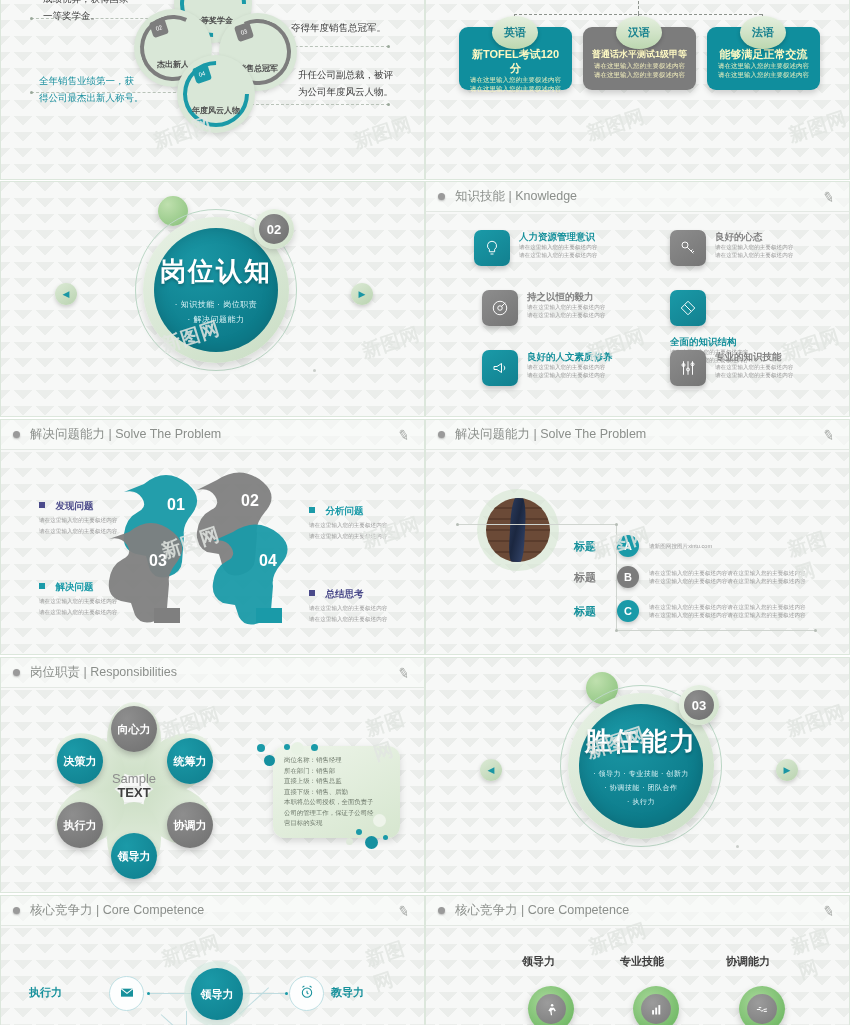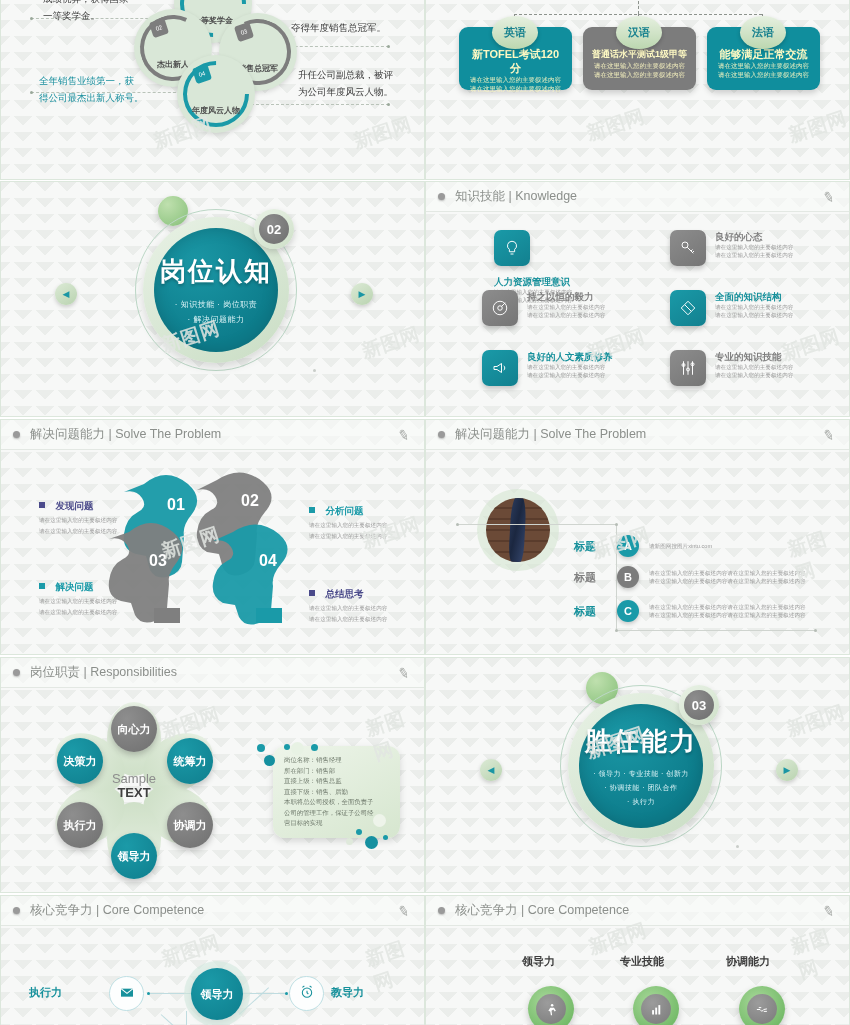--- a/index.html
+++ b/index.html
@@ -343,21 +343,21 @@
 
   <div class="slide" style="left:425px;top:181px;width:425px;height:236px">
     <div class="shead">
       <span class="dot"></span>
       <span class="htxt">知识技能 | Knowledge</span>
       <span class="pencil">✎</span>
     </div>
     <div class="wm" style="left:160px;top:150px;transform:rotate(-18deg)">新图网</div>
     <div class="wm" style="left:355px;top:150px;transform:rotate(-18deg)">新图网</div>
 
-    <div class="kitem" style="left:68px;top:48px;flex-direction:column;">
+    <div class="kitem" style="left:48px;top:48px;">
       <div class="kicon t">
         <svg width="18" height="18" viewBox="0 0 24 24" fill="none" stroke="#fff" stroke-width="1.3">
           <path d="M12 3a6 6 0 0 0-3.5 10.9V17h7v-3.1A6 6 0 0 0 12 3z"></path>
             <path d="M10 20h4"></path>
         </svg>
       </div>
       <div class="ktxt">
         <div class="kt teal">人力资源管理意识</div>
         <div class="ks">请在这里输入您的主要叙述内容</div>
         <div class="ks">请在这里输入您的主要叙述内容</div>
@@ -384,21 +384,21 @@
             <circle cx="12" cy="12" r="3"></circle>
             <path d="M14 10l5-5"></path>
         </svg>
       </div>
       <div class="ktxt">
         <div class="kt grey">持之以恒的毅力</div>
         <div class="ks">请在这里输入您的主要叙述内容</div>
         <div class="ks">请在这里输入您的主要叙述内容</div>
       </div>
     </div>
-    <div class="kitem" style="left:244px;top:108px;">
+    <div class="kitem" style="left:244px;top:108px;flex-direction:column;">
       <div class="kicon t">
         <svg width="18" height="18" viewBox="0 0 24 24" fill="none" stroke="#fff" stroke-width="1.3">
           <path d="M12 3l9 9-9 9-9-9z"></path>
             <path d="M8 8l8 8"></path>
         </svg>
       </div>
       <div class="ktxt">
         <div class="kt teal">全面的知识结构</div>
         <div class="ks">请在这里输入您的主要叙述内容</div>
         <div class="ks">请在这里输入您的主要叙述内容</div>

